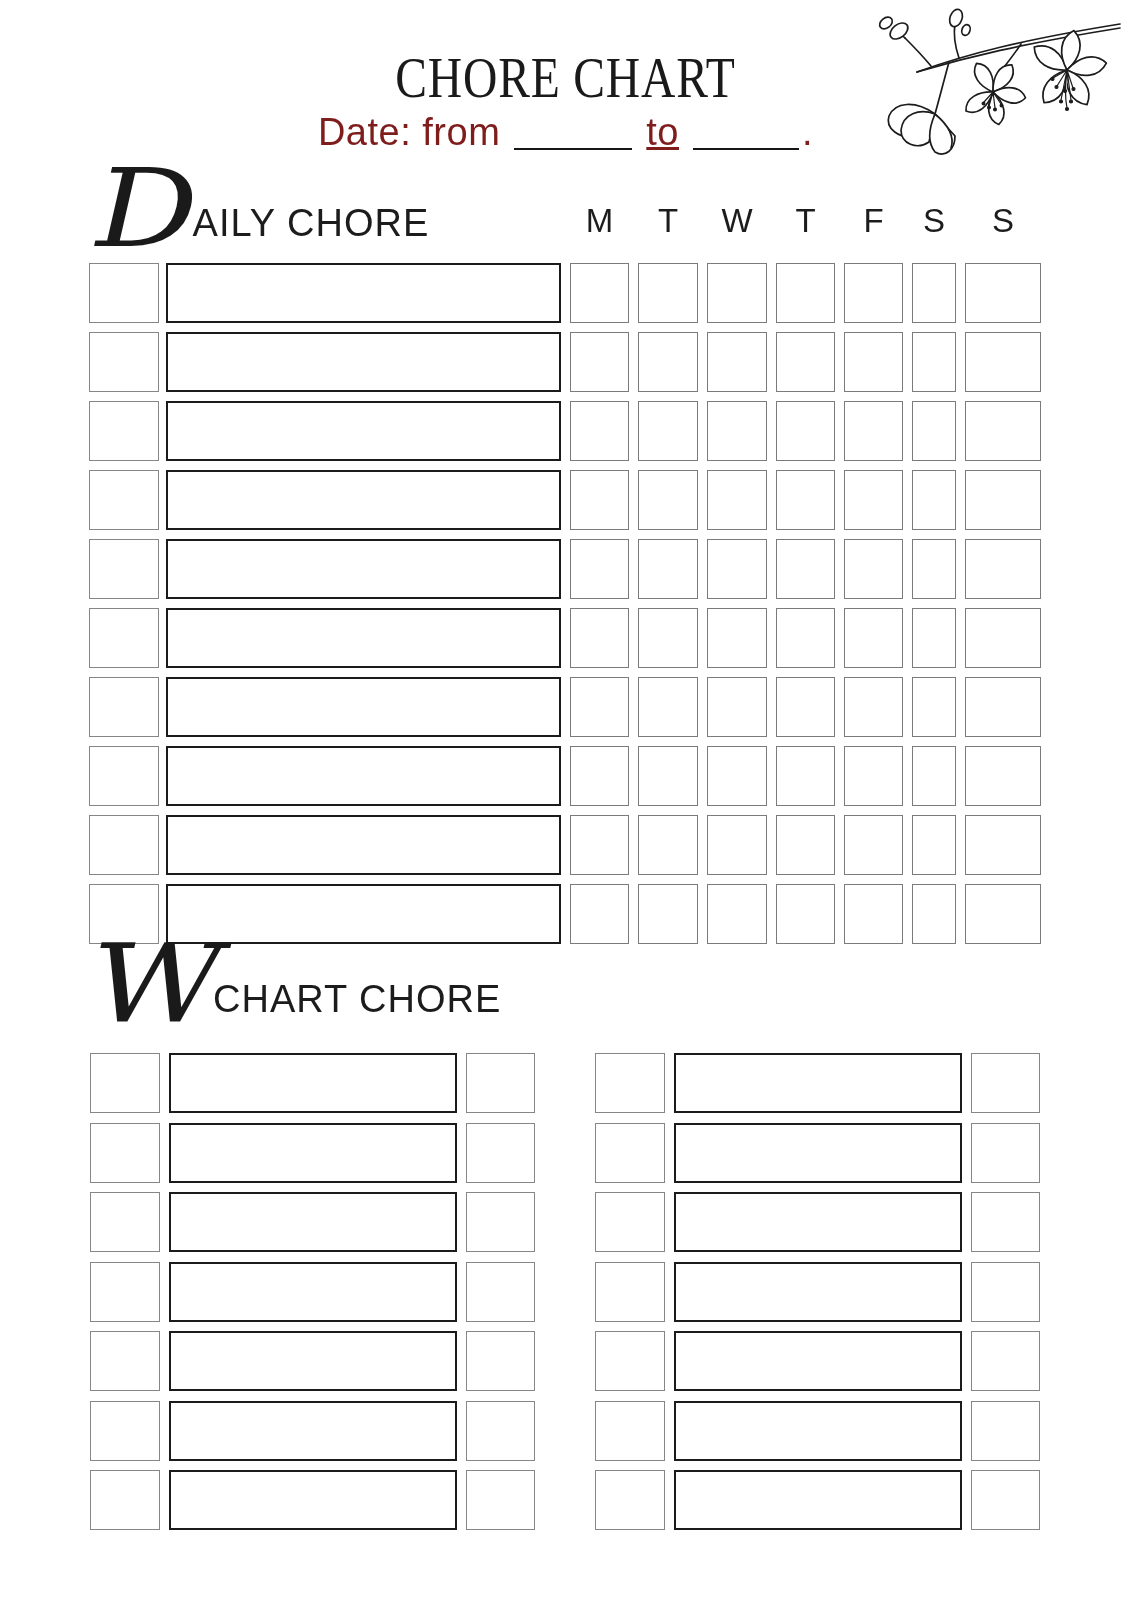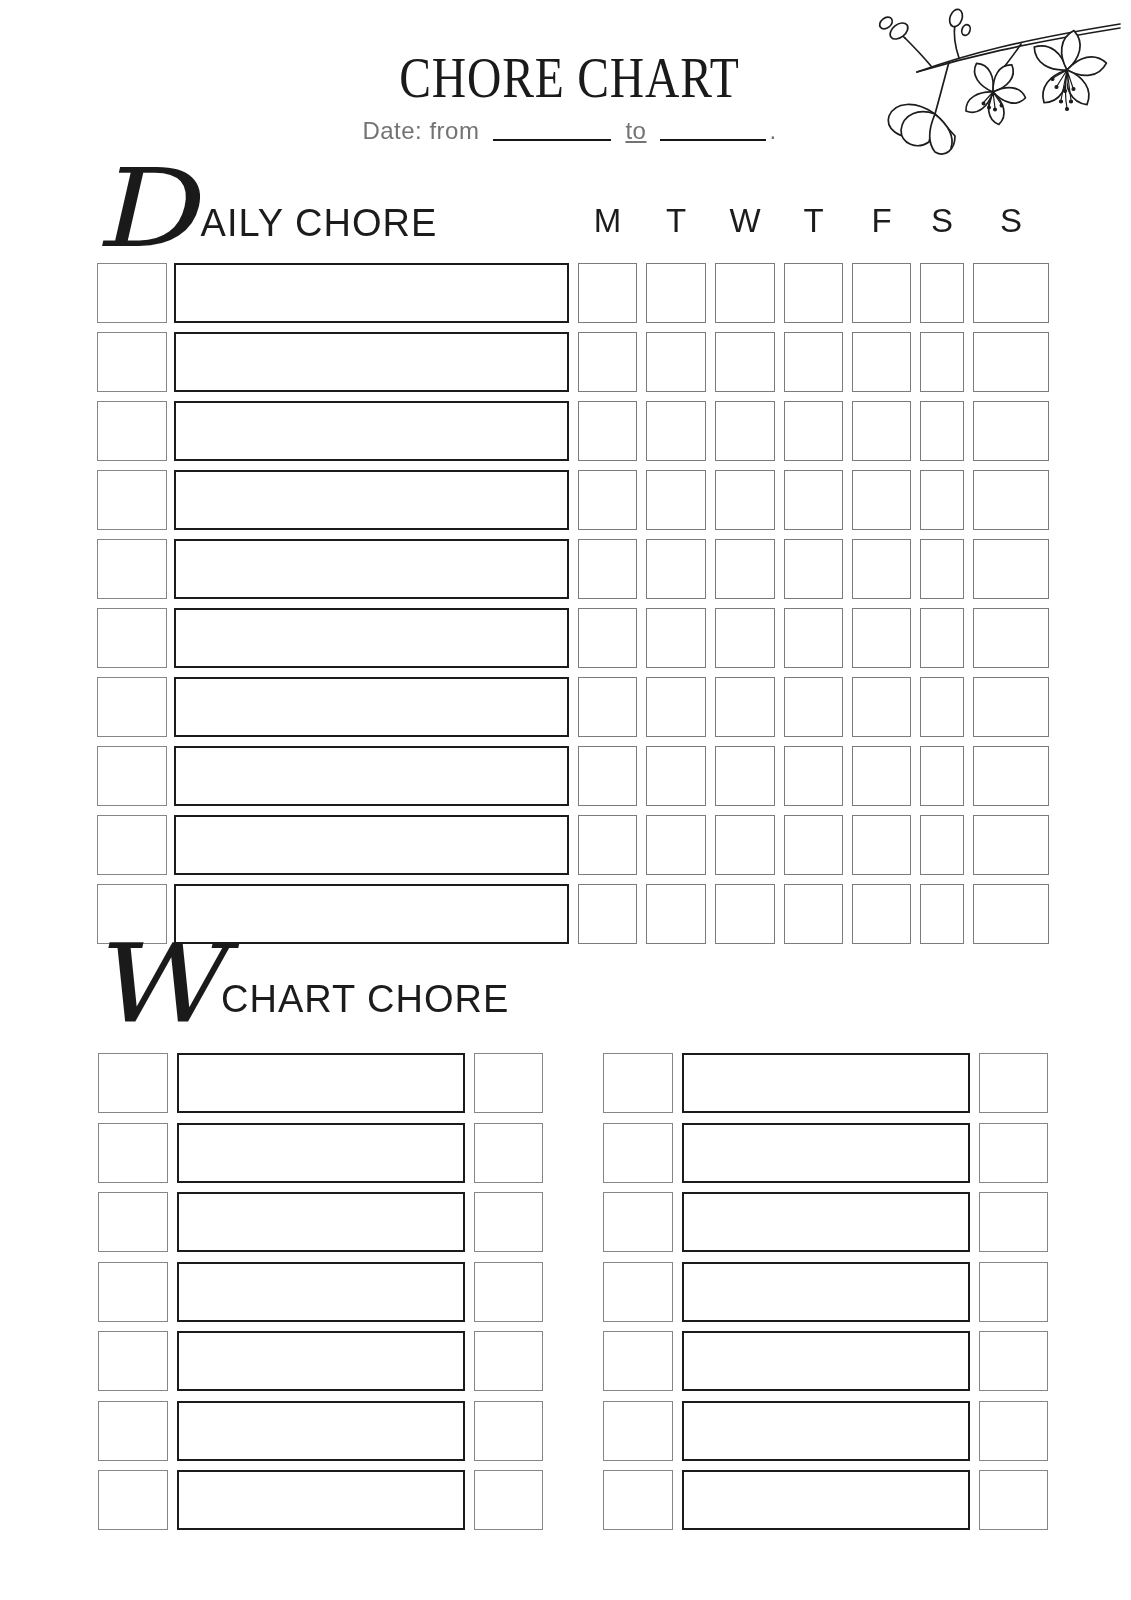--- a/index.html
+++ b/index.html
@@ -1,33 +1,33 @@
 <!DOCTYPE html>
 <html><head>
 <meta charset="utf-8">
 <style>
   html,body{margin:0;padding:0;}
   body{
     width:1131px;height:1600px;background:#ffffff;position:relative;overflow:hidden;
     font-family:"Liberation Sans", sans-serif;color:#1a1a1a;
   }
-  .page{position:absolute;inset:0;margin-left:8px;}
+  .page{position:absolute;inset:0;}
   *{box-sizing:border-box;}
 
   
   .title{
     position:absolute;top:48px;left:0;width:100%;margin:0;
     text-align:center;font-family:"Liberation Serif", serif;font-weight:normal;
     font-size:58px;letter-spacing:1px;line-height:1.05;
     transform:scaleX(0.82);transform-origin:50% 50%;
   }
   .date-line{
-    position:absolute;top:117px;left:0;width:100%;
+    position:absolute;top:111px;left:0;width:100%;
     display:flex;justify-content:center;align-items:baseline;
-    font-size:24px;font-weight:300;letter-spacing:0.5px;color:#737373;
+    font-size:38px;font-weight:300;letter-spacing:0.5px;color:#7f1d1d;
   }
   .blank{display:inline-block;border-bottom:2.5px solid #161616;align-self:flex-end;margin-bottom:4px;}
   .blank.b1{width:118px;margin-left:14px;}
   .blank.b2{width:106px;margin-left:14px;}
   .to-label{margin-left:14px;text-decoration:underline;}
   .period{margin-left:3px;}
 
   .flower{position:absolute;top:4px;right:8px;}
 
   

